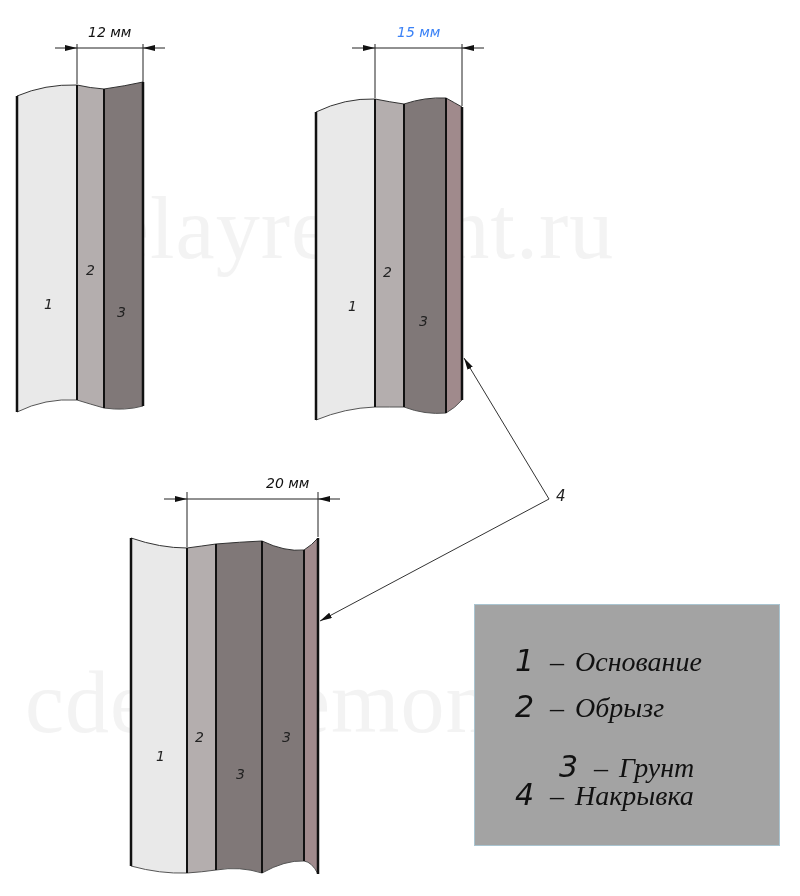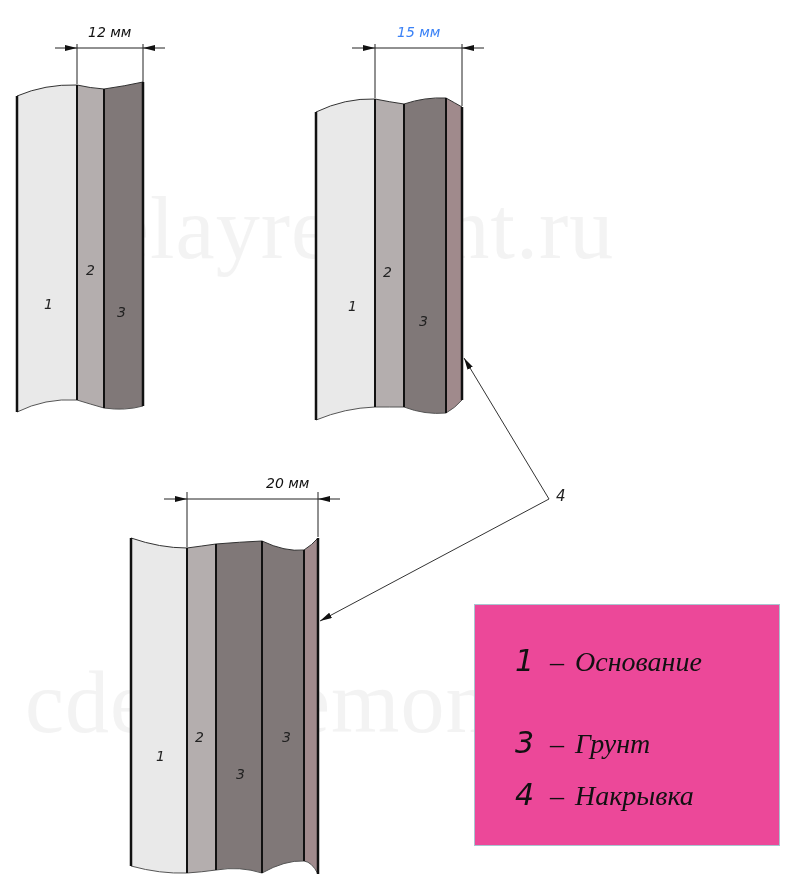--- a/index.html
+++ b/index.html
@@ -3,21 +3,21 @@
 <meta charset="utf-8">
 <style>
   html, body { margin: 0; padding: 0; background: #ffffff; }
   body { width: 800px; height: 896px; position: relative; overflow: hidden;
          font-family: "Liberation Sans", sans-serif; }
   #canvas { position: absolute; left: 0; top: 0; width: 800px; height: 896px; }
   .watermark { position: absolute; left: 25px; font-family: "Liberation Serif", serif;
                font-size: 88px; color: rgba(200,200,200,0.22); letter-spacing: 1px;
                white-space: nowrap; pointer-events: none; }
   .legend-box { position: absolute; left: 474px; top: 604px; width: 306px; height: 242px;
-                background: #ec4899; border: 1px solid #a9c4d0; box-sizing: border-box; }
+                background: #a3a3a3; border: 1px solid #a9c4d0; box-sizing: border-box; }
   .legend-row { position: absolute; left: 40px; font-family: "Liberation Serif", serif;
                 font-style: italic; font-size: 28px; color: #111; white-space: nowrap; }
   .legend-row .num { display: inline-block; width: 24px; font-family: "DejaVu Sans", sans-serif;
                      font-style: italic; font-weight: 200; font-size: 30px; }
   .legend-row .dash { display: inline-block; width: 36px; text-align: center; }
 </style>
 </head>
 <body>
 
 <div class="watermark" style="top:178px;">cdelayremont.ru</div>
@@ -114,19 +114,22 @@
 <div style="position:absolute;left:195px;top:729px;font-family:'DejaVu Sans',sans-serif;font-style:italic;font-size:14px;color:#222;">2</div>
 <div style="position:absolute;left:236px;top:766px;font-family:'DejaVu Sans',sans-serif;font-style:italic;font-size:14px;color:#222;">3</div>
 <div style="position:absolute;left:282px;top:729px;font-family:'DejaVu Sans',sans-serif;font-style:italic;font-size:14px;color:#222;">3</div>
 
 <div style="position:absolute;left:556px;top:487px;font-family:'DejaVu Sans',sans-serif;font-style:italic;font-size:15px;color:#222;">4</div>
 
 <div class="legend-box">
   <div class="legend-row" style="top:38px;">
     <span class="num">1</span><span class="dash">–</span><span>Основание</span>
   </div>
-  <div class="legend-row" style="top:120px;">
+  <div class="legend-row" style="top:84px;">
+    <span class="num">2</span><span class="dash">–</span><span>Обрызг</span>
+  </div>
+  <div class="legend-row" style="top:144px;margin-left:44px;">
     <span class="num">3</span><span class="dash">–</span><span>Грунт</span>
   </div>
   <div class="legend-row" style="top:172px;">
     <span class="num">4</span><span class="dash">–</span><span>Накрывка</span>
   </div>
 </div>
 
 </body></html>

